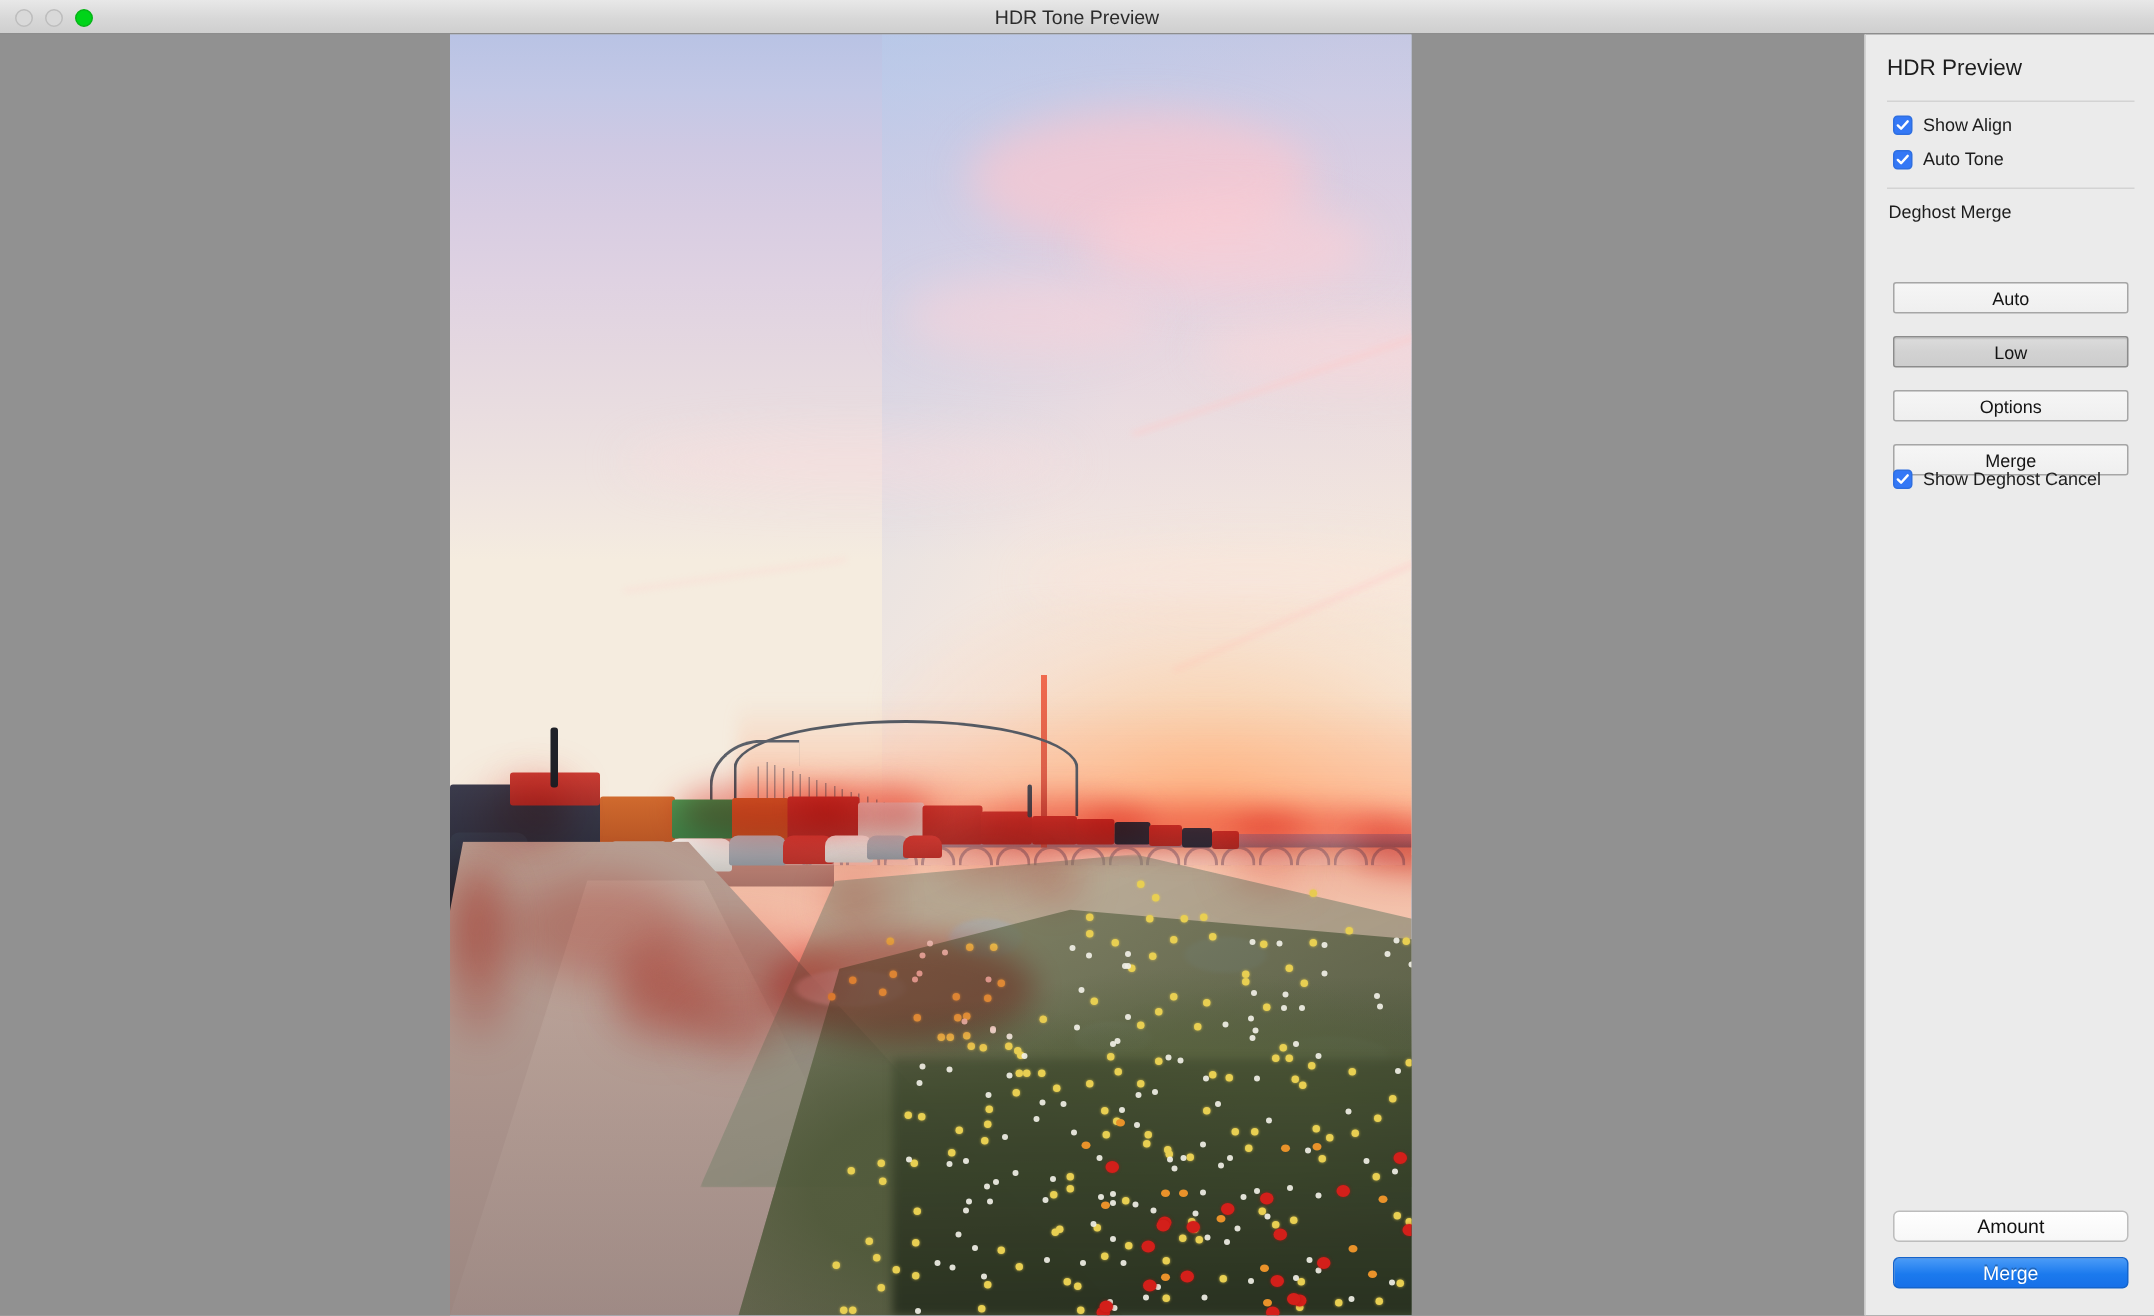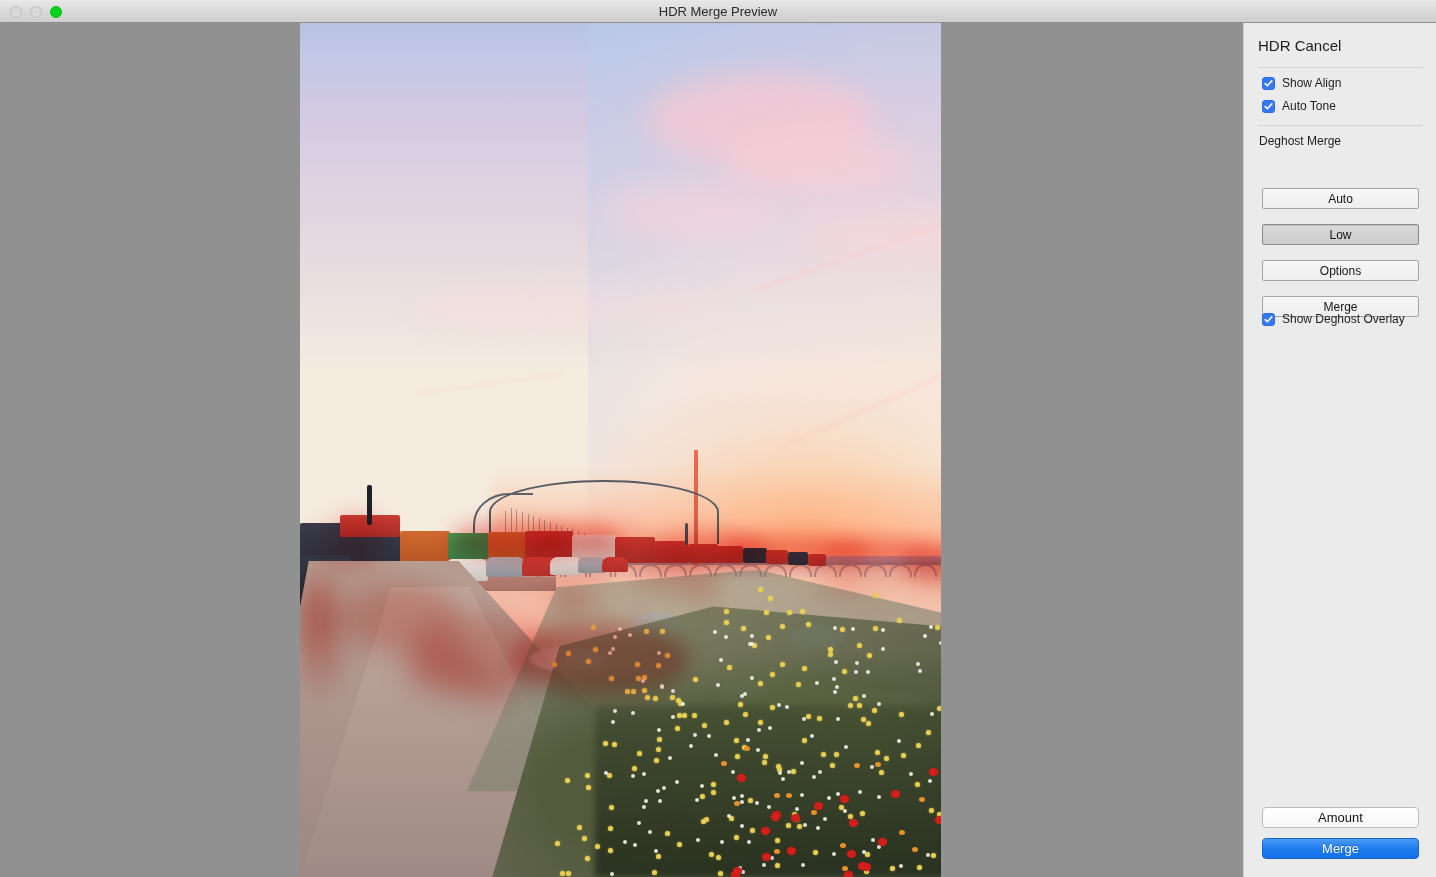--- a/index.html
+++ b/index.html
@@ -267,21 +267,21 @@
 <body>
 
 <div class="window">
 
   <div class="titlebar">
     <div class="traffic">
       <span class="light close"></span>
       <span class="light min"></span>
       <span class="light zoom"></span>
     </div>
-    <div class="title-text">HDR Merge Preview</div>
+    <div class="title-text">HDR Tone Preview</div>
   </div>
 
   <div class="canvas"></div>
 
   <div class="photo">
     <div class="layer sky"></div>
     <div class="sky-right"></div>
     <div class="cloud cl1"></div>
     <div class="cloud cl2"></div>
     <div class="cloud cl3"></div>
@@ -704,21 +704,21 @@
         <div class="ghost soft" style="left: 0px; top: 548px; width: 40px; height: 120px;"></div>
         <div class="ghost soft" style="left: 0px; top: 560px; width: 34px; height: 70px;"></div>
         <div class="ghost soft" style="left: 250px; top: 560px; width: 40px; height: 34px;"></div>
         <div class="ghost soft" style="left: 386px; top: 548px; width: 34px; height: 30px;"></div>
         <div class="ghost soft" style="left: 520px; top: 545px; width: 50px; height: 22px;"></div>
         <div class="ghost soft" style="left: 160px; top: 650px; width: 60px; height: 30px;"></div>
       </div>
   </div>
 
   <div class="panel">
-    <div class="panel-title">HDR Cancel</div>
+    <div class="panel-title">HDR Preview</div>
     <div class="divider d1"></div>
 
     <label class="checkrow cr1">
       <span class="checkbox">
         <svg width="9" height="9" viewBox="0 0 9 9">
             <path d="M1.2 4.6 L3.4 6.8 L7.8 1.9" stroke="#ffffff" stroke-width="1.6" fill="none" stroke-linecap="round" stroke-linejoin="round"></path>
           </svg>
       </span>
       <span>Show Align</span>
     </label>
@@ -739,19 +739,19 @@
     <button class="seg-btn sb2 selected">Low</button>
     <button class="seg-btn sb3">Options</button>
     <button class="seg-btn sb4">Merge</button>
 
     <label class="checkrow cr3">
       <span class="checkbox">
         <svg width="9" height="9" viewBox="0 0 9 9">
             <path d="M1.2 4.6 L3.4 6.8 L7.8 1.9" stroke="#ffffff" stroke-width="1.6" fill="none" stroke-linecap="round" stroke-linejoin="round"></path>
           </svg>
       </span>
-      <span>Show Deghost Overlay</span>
+      <span>Show Deghost Cancel</span>
     </label>
 
     <button class="btn-bottom btn-cancel">Amount</button>
     <button class="btn-bottom btn-merge">Merge</button>
   </div>
 </div>
 
 </body></html>

